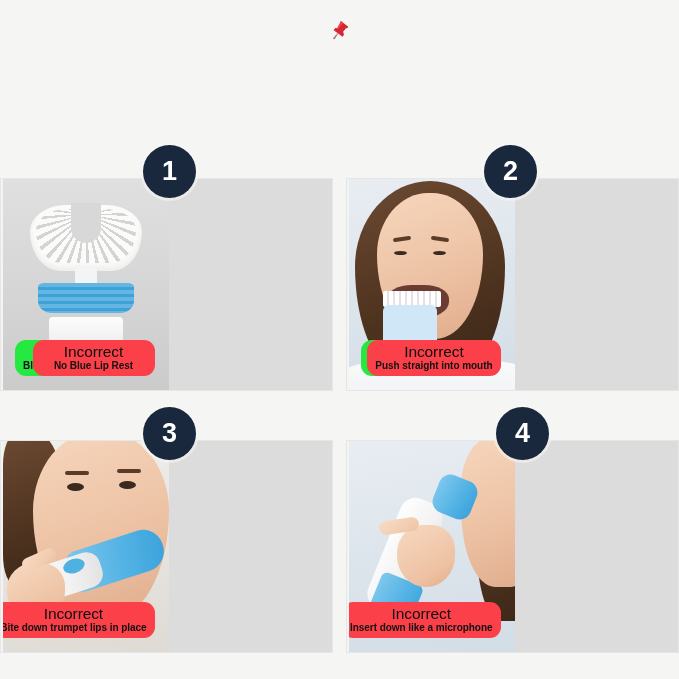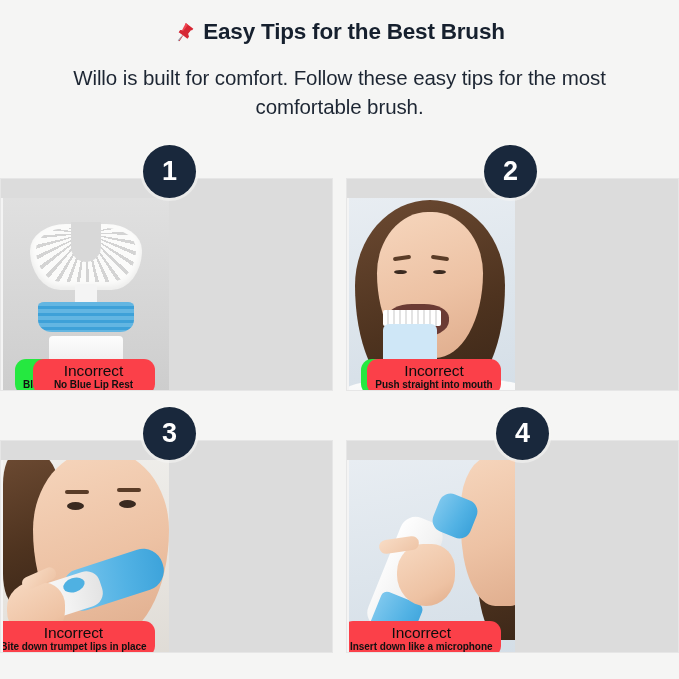--- a/index.html
+++ b/index.html
@@ -78,21 +78,20 @@
   .halves {
     position: absolute;
     inset: 0;
     display: flex;
   }
   .half {
     position: relative;
     width: 50%;
     height: 100%;
     overflow: hidden;
-    margin-top: 19px;
   }
   .half + .half { border-left: 2px solid #f4f4f4; }
 
   
   .pill {
     position: absolute;
     bottom: 14px;
     border-radius: 11px;
     padding: 4px 8px 5px 8px;
     text-align: center;
@@ -295,23 +294,21 @@
 
 <div class="header">
   <h1 class="title">
     <span class="pin-icon">
       <svg viewBox="0 0 24 24" width="22" height="24" aria-hidden="true">
         <path d="M14.2 2.4l7.3 7.3-1.6 1.6-1.2-.4-3.6 3.6.5 3.2-2 2-4.1-4.1-4.9 5.6-.9-.9 5.5-5-4.1-4.1 2-2 3.2.5 3.6-3.6-.4-1.2z" fill="#d62633"></path>
         <path d="M14.2 2.4l2.1 2.1-5.6 5.6-1.8-.3z" fill="#f04450"></path>
         <path d="M8.6 15.4l-4.9 5.6-.9-.9 5.5-5z" fill="#9aa3ad"></path>
       </svg>
     </span>
-    <span class="title-text">Easy Tips for the Best Brush</span>
   </h1>
-  <div class="subtitle">Willo is built for comfort. Follow these easy tips for the most comfortable brush.</div>
 </div>
 
 <div class="grid">
 
   <div class="panel p1">
     <div class="halves">
 
       <div class="half scene bg-gray">
         <div class="brushhead">
           <div class="u"></div>

